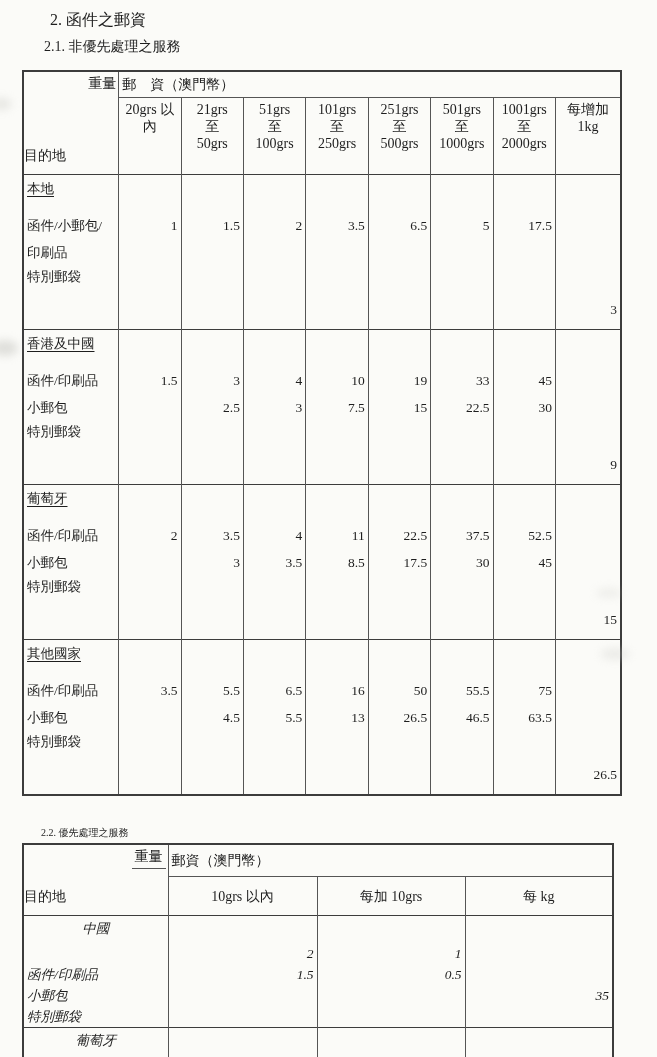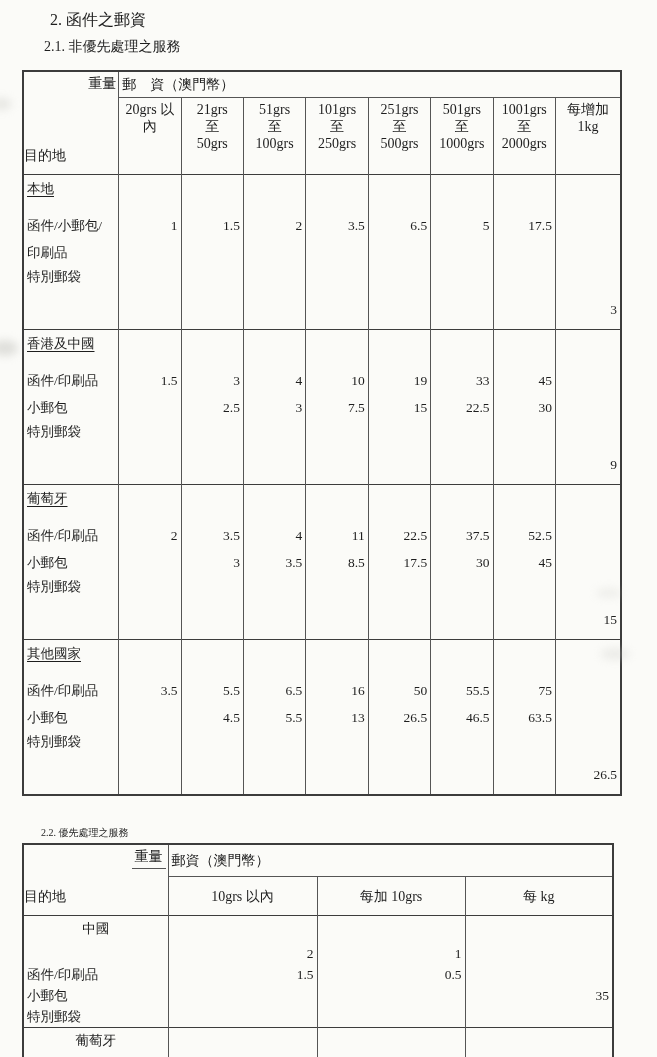--- a/index.html
+++ b/index.html
@@ -35,21 +35,21 @@
   .t2 tr.hr2 td{height:38px;vertical-align:middle;padding-top:0;margin-left:46px;}
 
   
   tbody td{font-size:13.5px;}
   tr.sec-start td{border-top:1px solid var(--bline);}
   .t1 tbody td{height:27px;vertical-align:middle;}
   .t1 tr.sec-start td{height:32px;vertical-align:top;padding-top:5px;}
   .t1 tr.tall td{height:52px;}
   .t1 tr.tall td.lab{vertical-align:top;padding-top:2px;}
   .t1 tr.tall td.val{vertical-align:bottom;padding-bottom:11px;}
-  .t2 tbody td{height:21px;vertical-align:middle;}
+  .t2 tbody td{height:21px;vertical-align:middle;font-style:italic;}
   .t2 tr.sec-start td{height:23px;vertical-align:top;padding-top:4px;}
   td.lab{text-align:left;}
   td.lab.ctr{text-align:center;}
   td.val{text-align:right;}
   .und{text-decoration:underline;text-underline-offset:3px;}
 
   
   .smudge{position:absolute;background:#c9c9c4;filter:blur(4px);opacity:.55;border-radius:50%;}
   .sm1{left:-8px;top:340px;width:26px;height:16px;}
   .sm2{left:-10px;top:98px;width:22px;height:12px;opacity:.4;}

